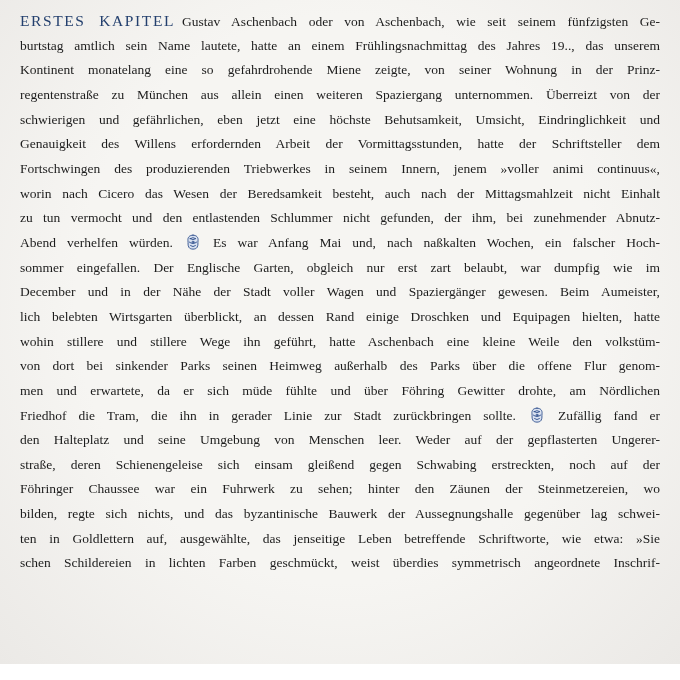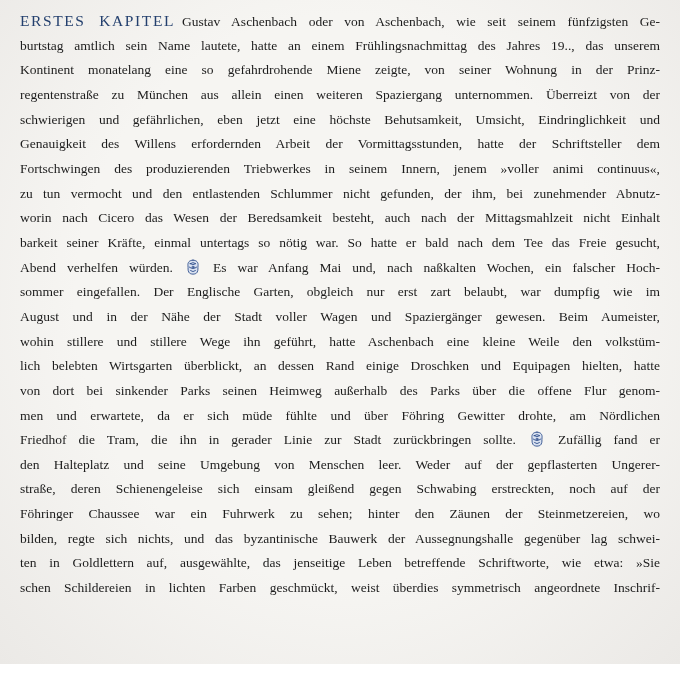--- a/index.html
+++ b/index.html
@@ -52,34 +52,33 @@
 
 <div class="page">
   <div class="page-text">
       <div class="line"><span class="heading">ERSTES KAPITEL</span>Gustav Aschenbach oder von Aschenbach, wie seit seinem fünfzigsten Ge-</div>
       <div class="line">burtstag amtlich sein Name lautete, hatte an einem Frühlingsnachmittag des Jahres 19.., das unserem</div>
       <div class="line">Kontinent monatelang eine so gefahrdrohende Miene zeigte, von seiner Wohnung in der Prinz-</div>
       <div class="line">regentenstraße zu München aus allein einen weiteren Spaziergang unternommen. Überreizt von der</div>
       <div class="line">schwierigen und gefährlichen, eben jetzt eine höchste Behutsamkeit, Umsicht, Eindringlichkeit und</div>
       <div class="line">Genauigkeit des Willens erfordernden Arbeit der Vormittagsstunden, hatte der Schriftsteller dem</div>
       <div class="line">Fortschwingen des produzierenden Triebwerkes in seinem Innern, jenem »voller animi continuus«,</div>
+      <div class="line">worin nach Cicero das Wesen der Beredsamkeit besteht, auch nach der Mittagsmahlzeit nicht Einhalt</div>
       <div class="line">zu tun vermocht und den entlastenden Schlummer nicht gefunden, der ihm, bei zunehmender Abnutz-</div>
-      <div class="line">worin nach Cicero das Wesen der Beredsamkeit besteht, auch nach der Mittagsmahlzeit nicht Einhalt</div>
-      <div class="line">barkeit seiner Kräfte, einmal untertags so nötig war. So hatte er bald nach dem Tee das Freie gesucht,</div>
       <div class="line">Abend verhelfen würden. <svg class="orn" viewBox="0 0 20 24" xmlns="http://www.w3.org/2000/svg" fill="none" stroke-width="1.3" stroke-linecap="round">
     <path class="orn-body" d="M10 1.5 C 4.5 1.5 2.2 5 2.8 9.5 C 3.3 13 2.2 15.5 4.2 19 C 6.2 22.3 13.8 22.3 15.8 19 C 17.8 15.5 16.7 13 17.2 9.5 C 17.8 5 15.5 1.5 10 1.5 Z"></path>
     <path d="M6 6.5 Q 10 3.5 14 6.5 Q 10 9.5 6 6.5 Z"></path>
     <path d="M4.8 11.5 Q 10 15.5 15.2 11.5"></path>
     <path d="M6.5 16.5 Q 10 19.5 13.5 16.5"></path>
     <circle cx="10" cy="11.5" r="1.4"></circle>
   </svg> Es war Anfang Mai und, nach naßkalten Wochen, ein falscher Hoch-</div>
       <div class="line">sommer eingefallen. Der Englische Garten, obgleich nur erst zart belaubt, war dumpfig wie im</div>
-      <div class="line">August und in der Nähe der Stadt voller Wagen und Spaziergänger gewesen. Beim Aumeister,</div>
+      <div class="line">December und in der Nähe der Stadt voller Wagen und Spaziergänger gewesen. Beim Aumeister,</div>
+      <div class="line">lich belebten Wirtsgarten überblickt, an dessen Rand einige Droschken und Equipagen hielten, hatte</div>
       <div class="line">wohin stillere und stillere Wege ihn geführt, hatte Aschenbach eine kleine Weile den volkstüm-</div>
-      <div class="line">lich belebten Wirtsgarten überblickt, an dessen Rand einige Droschken und Equipagen hielten, hatte</div>
       <div class="line">von dort bei sinkender Parks seinen Heimweg außerhalb des Parks über die offene Flur genom-</div>
       <div class="line">men und erwartete, da er sich müde fühlte und über Föhring Gewitter drohte, am Nördlichen</div>
       <div class="line">Friedhof die Tram, die ihn in gerader Linie zur Stadt zurückbringen sollte. <svg class="orn" viewBox="0 0 20 24" xmlns="http://www.w3.org/2000/svg" fill="none" stroke-width="1.3" stroke-linecap="round">
     <path class="orn-body" d="M10 1.5 C 4.5 1.5 2.2 5 2.8 9.5 C 3.3 13 2.2 15.5 4.2 19 C 6.2 22.3 13.8 22.3 15.8 19 C 17.8 15.5 16.7 13 17.2 9.5 C 17.8 5 15.5 1.5 10 1.5 Z"></path>
     <path d="M6 6.5 Q 10 3.5 14 6.5 Q 10 9.5 6 6.5 Z"></path>
     <path d="M4.8 11.5 Q 10 15.5 15.2 11.5"></path>
     <path d="M6.5 16.5 Q 10 19.5 13.5 16.5"></path>
     <circle cx="10" cy="11.5" r="1.4"></circle>
   </svg> Zufällig fand er</div>
       <div class="line">den Halteplatz und seine Umgebung von Menschen leer. Weder auf der gepflasterten Ungerer-</div>

